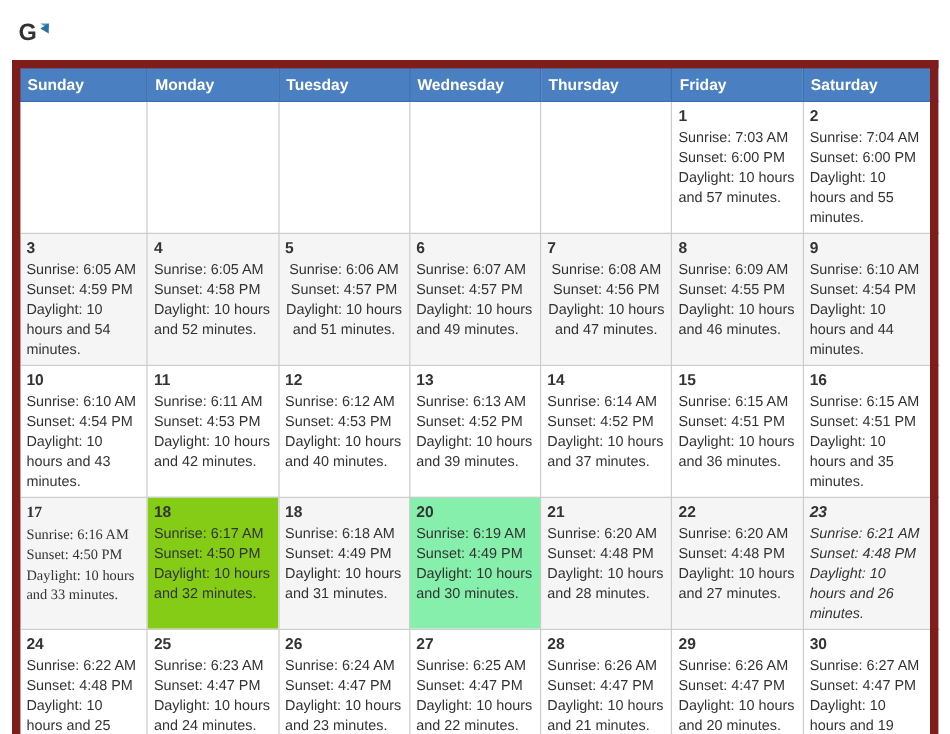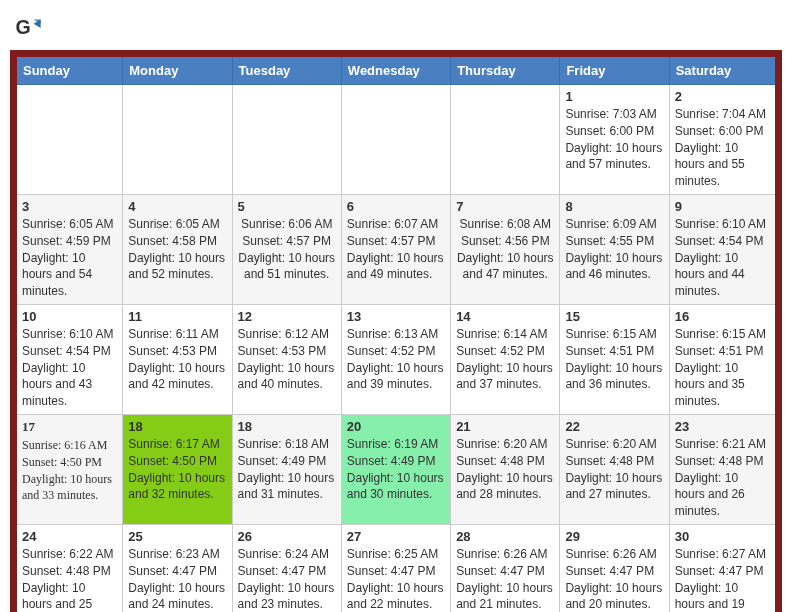--- a/index.html
+++ b/index.html
@@ -261,21 +261,21 @@
           <div class="day-info" style="white-space: pre-line;">Sunrise: 6:20 AM
 Sunset: 4:48 PM
 Daylight: 10 hours and 28 minutes.</div>
         </td>
         <td style="background-color: rgb(245, 245, 245);">
           <span class="day-number">22</span>
           <div class="day-info" style="white-space: pre-line;">Sunrise: 6:20 AM
 Sunset: 4:48 PM
 Daylight: 10 hours and 27 minutes.</div>
         </td>
-        <td style="background-color: rgb(245, 245, 245);">
+        <td style="background-color: rgb(245, 245, 245); font-style: italic;">
           <span class="day-number">23</span>
           <div class="day-info" style="white-space: pre-line;">Sunrise: 6:21 AM
 Sunset: 4:48 PM
 Daylight: 10 hours and 26 minutes.</div>
         </td>
       </tr>
       <tr>
         <td>
           <span class="day-number">24</span>
           <div class="day-info" style="white-space: pre-line;">Sunrise: 6:22 AM

